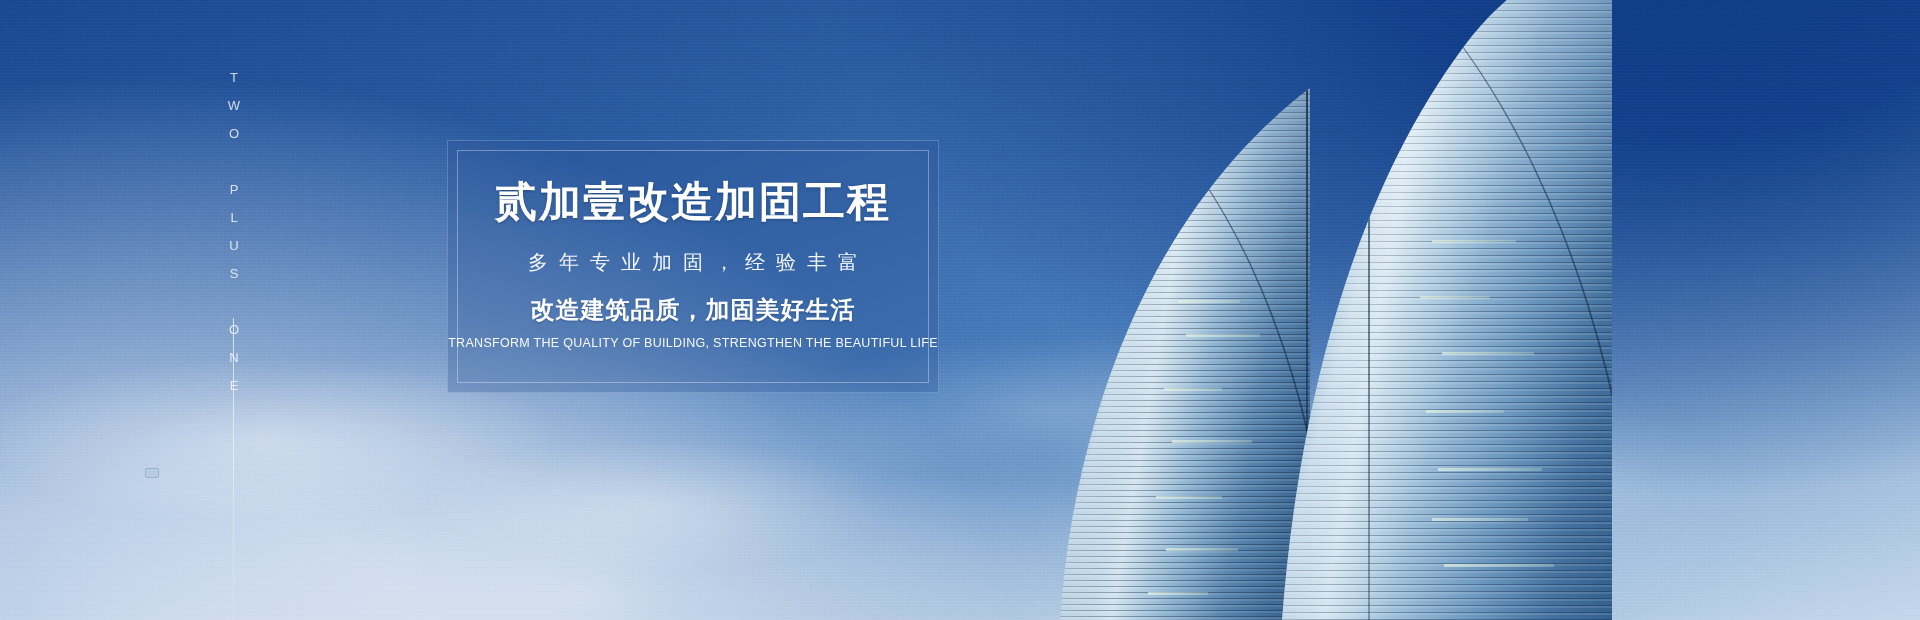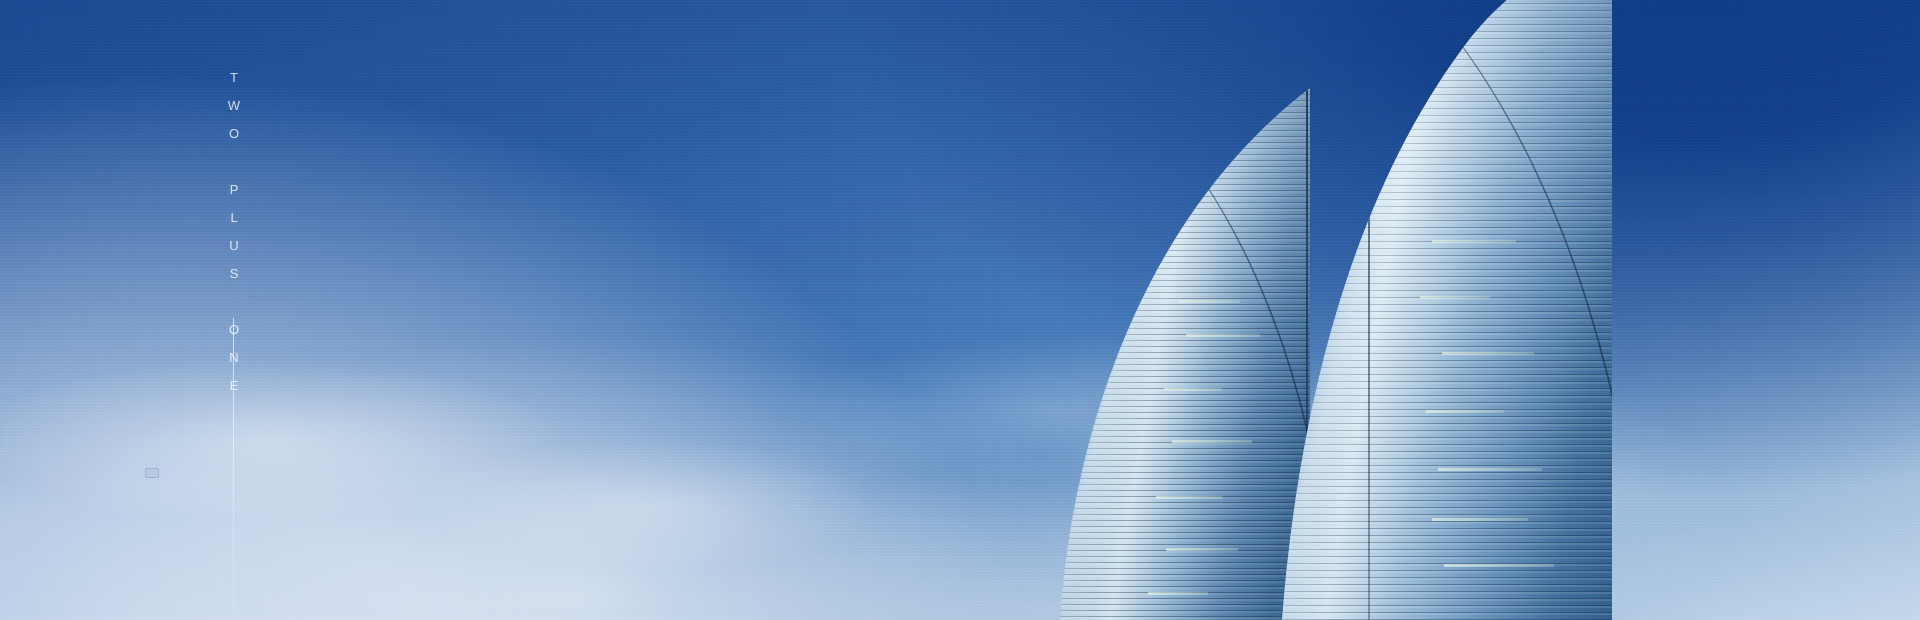--- a/index.html
+++ b/index.html
@@ -242,14 +242,23 @@
     </div>
 
   </div>
 
   <div class="brand-vert">
     <span>TWO PLUS ONE</span>
   </div>
   <div class="brand-line"></div>
   <div class="brand-mark"></div>
 
+  <div class="panel">
+    <div class="panel-inner"></div>
+    <div class="panel-content">
+      <div class="title-cn">贰加壹改造加固工程</div>
+      <div class="subtitle-cn">多年专业加固，经验丰富</div>
+      <div class="tagline-cn">改造建筑品质，加固美好生活</div>
+      <div class="tagline-en">TRANSFORM THE QUALITY OF BUILDING, STRENGTHEN THE BEAUTIFUL LIFE</div>
+    </div>
+  </div>
 
 </div>
 
 </body></html>

